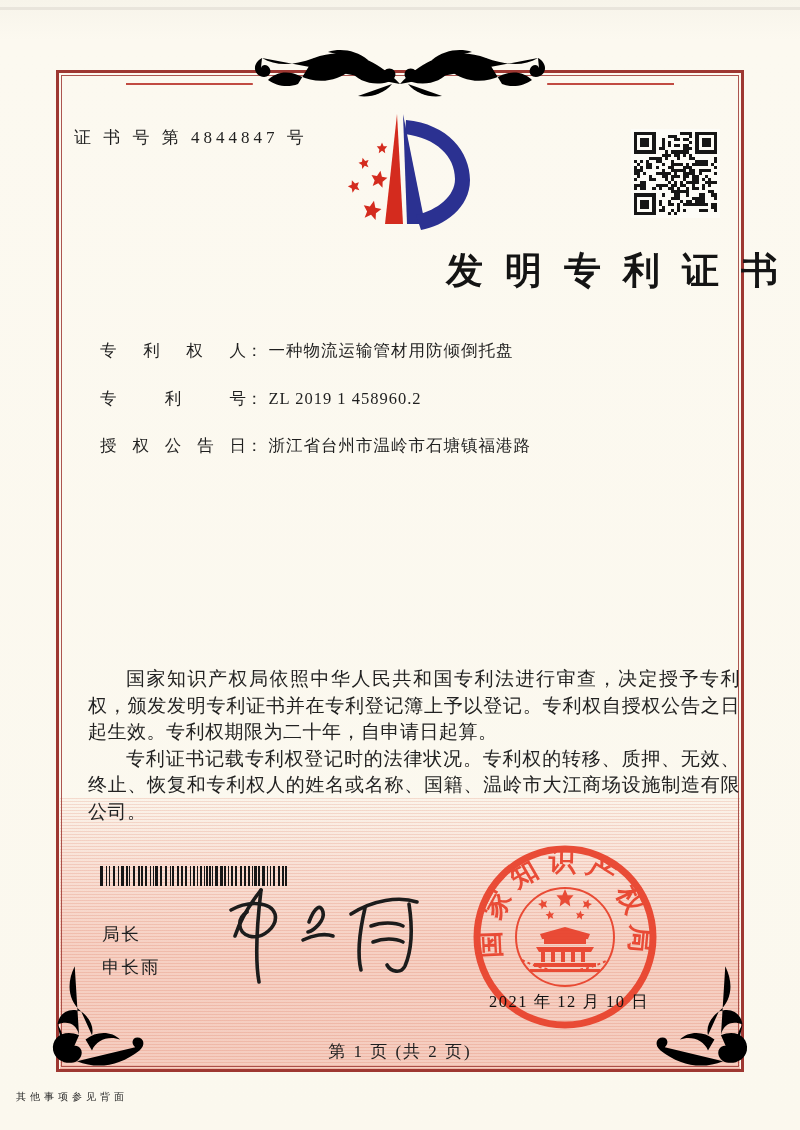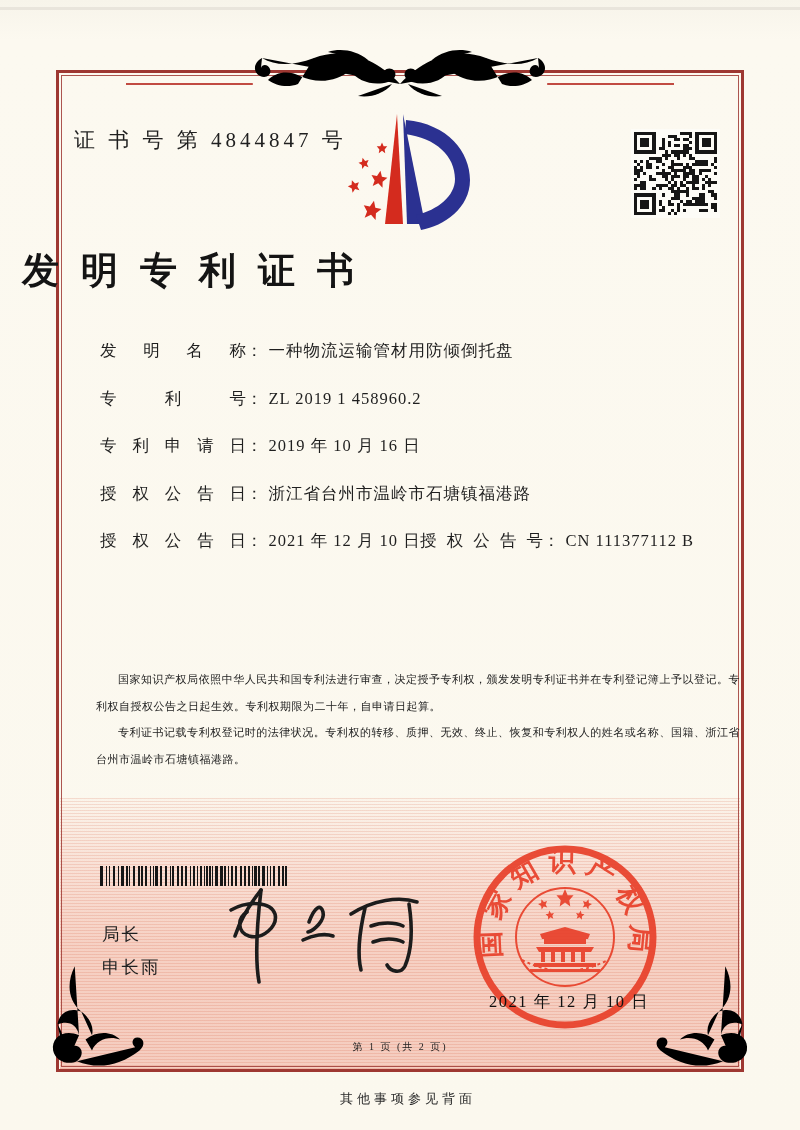--- a/index.html
+++ b/index.html
@@ -25,54 +25,54 @@
   }
 
   
   .orn{position:absolute;z-index:4;pointer-events:none;}
   .orn path{stroke:var(--ornament-red);fill:none;stroke-width:2.2;stroke-linecap:round;}
   #top-ornament{left:126px;top:26px;width:548px;height:92px;}
   #corner-left{left:38px;top:964px;width:108px;height:108px;}
   #corner-right{right:38px;top:964px;width:108px;height:108px;transform:scaleX(-1);}
 
   
-  .cert-no{position:absolute;left:74px;top:126px;font-size:21px;letter-spacing:4px;z-index:5;}
+  .cert-no{position:absolute;left:74px;top:126px;font-size:17px;letter-spacing:4px;z-index:5;}
   .logo{position:absolute;left:324px;top:110px;width:152px;height:128px;z-index:5;}
   .qr{position:absolute;left:631px;top:129px;width:89px;height:89px;z-index:5;}
-  .title{position:absolute;left:0;right:0;top:246px;text-align:left;z-index:5;
+  .title{position:absolute;left:0;right:0;top:246px;text-align:right;z-index:5;
     font-size:37px;font-weight:600;letter-spacing:22px;padding-left:22px;color:#141414;}
 
   
   .fields{position:absolute;left:100px;right:58px;top:340px;z-index:5;font-size:16.5px;}
   .frow{height:47.6px;position:relative;white-space:nowrap;}
   .flabel{display:inline-block;width:146px;text-align:justify;text-align-last:justify;vertical-align:top;}
   .flabel.narrow{width:123px;}
   .fcolon{display:inline-block;margin-right:6px;}
   .fvalue{letter-spacing:1px;}
   .pair2{position:absolute;left:320px;top:0;}
 
   
-  .paras{position:absolute;left:96px;right:60px;top:666px;z-index:5;
-    font-size:11px;line-height:26.5px;color:#222;text-align:justify;}
+  .paras{position:absolute;left:88px;right:60px;top:666px;z-index:5;
+    font-size:19px;line-height:26.5px;color:#222;text-align:justify;}
   .paras p{margin:0;text-indent:2em;letter-spacing:.5px;}
 
   
   .barcode{position:absolute;left:100px;top:866px;width:192px;height:20px;z-index:5;}
   .signer{position:absolute;left:102px;top:918px;z-index:5;font-size:17.5px;letter-spacing:2px;line-height:33px;}
   .sig{position:absolute;left:213px;top:878px;width:220px;height:118px;z-index:6;}
   .sig path{stroke:#1c1c1c;fill:none;stroke-width:3.6;stroke-linecap:round;stroke-linejoin:round;}
 
   .seal{position:absolute;left:470px;top:842px;width:190px;height:190px;z-index:5;opacity:.92;}
   .seal .ln{stroke:var(--seal-red);fill:none;}
   .seal .fl{fill:var(--seal-red);stroke:none;}
   .seal text{fill:var(--seal-red);font-weight:bold;font-family:"Liberation Serif","DejaVu Serif",serif;}
   .seal-date{position:absolute;left:489px;top:991px;z-index:7;font-size:16.5px;letter-spacing:1.5px;color:#111;}
 
-  .page-ind{position:absolute;left:0;right:0;top:1040px;text-align:center;z-index:5;font-size:10px;letter-spacing:2px;}
-  .back-note{position:absolute;left:16px;right:0;top:1090px;text-align:center;z-index:5;font-size:13px;letter-spacing:4px;color:#2a2a2a;}
+  .page-ind{position:absolute;left:0;right:0;top:1040px;text-align:center;z-index:5;font-size:17px;letter-spacing:2px;}
+  .back-note{position:absolute;left:16px;right:0;top:1090px;text-align:left;z-index:5;font-size:10px;letter-spacing:4px;color:#2a2a2a;}
 </style>
 </head>
 <body>
 
 <div class="paper">
   <div class="scan-edge"></div>
   <div class="pink-zone"></div>
 
   <div class="frame">
     <div class="frame-inner"></div>
@@ -385,42 +385,33 @@
           <rect x="12" y="27" width="1" height="1"></rect>
           <rect x="14" y="27" width="1" height="1"></rect>
         </g>
     </svg>
   </div>
 
   <div class="title">发明专利证书</div>
 
   <div class="fields">
     <div class="frow">
-      <span class="flabel">发明名称</span><span class="fcolon">：</span><span class="fvalue">一种物流运输管材用防倾倒托盘</span>
+      <span class="flabel">专利权人</span><span class="fcolon">：</span><span class="fvalue">一种物流运输管材用防倾倒托盘</span>
     </div>
     <div class="frow">
       <span class="flabel">专利号</span><span class="fcolon">：</span><span class="fvalue">ZL 2019 1 458960.2</span>
     </div>
     <div class="frow">
-      <span class="flabel">专利申请日</span><span class="fcolon">：</span><span class="fvalue">2019 年 10 月 16 日</span>
-    </div>
-    <div class="frow">
       <span class="flabel">授权公告日</span><span class="fcolon">：</span><span class="fvalue">浙江省台州市温岭市石塘镇福港路</span>
     </div>
-    <div class="frow">
-      <span class="flabel">授权公告日</span><span class="fcolon">：</span><span class="fvalue">2021 年 12 月 10 日</span>
-      <span class="pair2">
-        <span class="flabel narrow">授权公告号</span><span class="fcolon">：</span><span class="fvalue">CN 111377112 B</span>
-      </span>
-    </div>
   </div>
 
   <div class="paras">
     <p>国家知识产权局依照中华人民共和国专利法进行审查，决定授予专利权，颁发发明专利证书并在专利登记簿上予以登记。专利权自授权公告之日起生效。专利权期限为二十年，自申请日起算。</p>
-    <p>专利证书记载专利权登记时的法律状况。专利权的转移、质押、无效、终止、恢复和专利权人的姓名或名称、国籍、浙江省台州市温岭市石塘镇福港路。</p>
+    <p>专利证书记载专利权登记时的法律状况。专利权的转移、质押、无效、终止、恢复和专利权人的姓名或名称、国籍、温岭市大江商场设施制造有限公司。</p>
   </div>
 
   <div class="barcode">
     <svg viewBox="0 0 192 20" width="192" height="20" preserveAspectRatio="none">
       <g id="barcode-bars" fill="#161616">
           <rect x="0" y="0" width="3" height="20"></rect>
           <rect x="6" y="0" width="1" height="20"></rect>
           <rect x="9" y="0" width="1" height="20"></rect>
           <rect x="13" y="0" width="2" height="20"></rect>
           <rect x="18" y="0" width="1" height="20"></rect>

